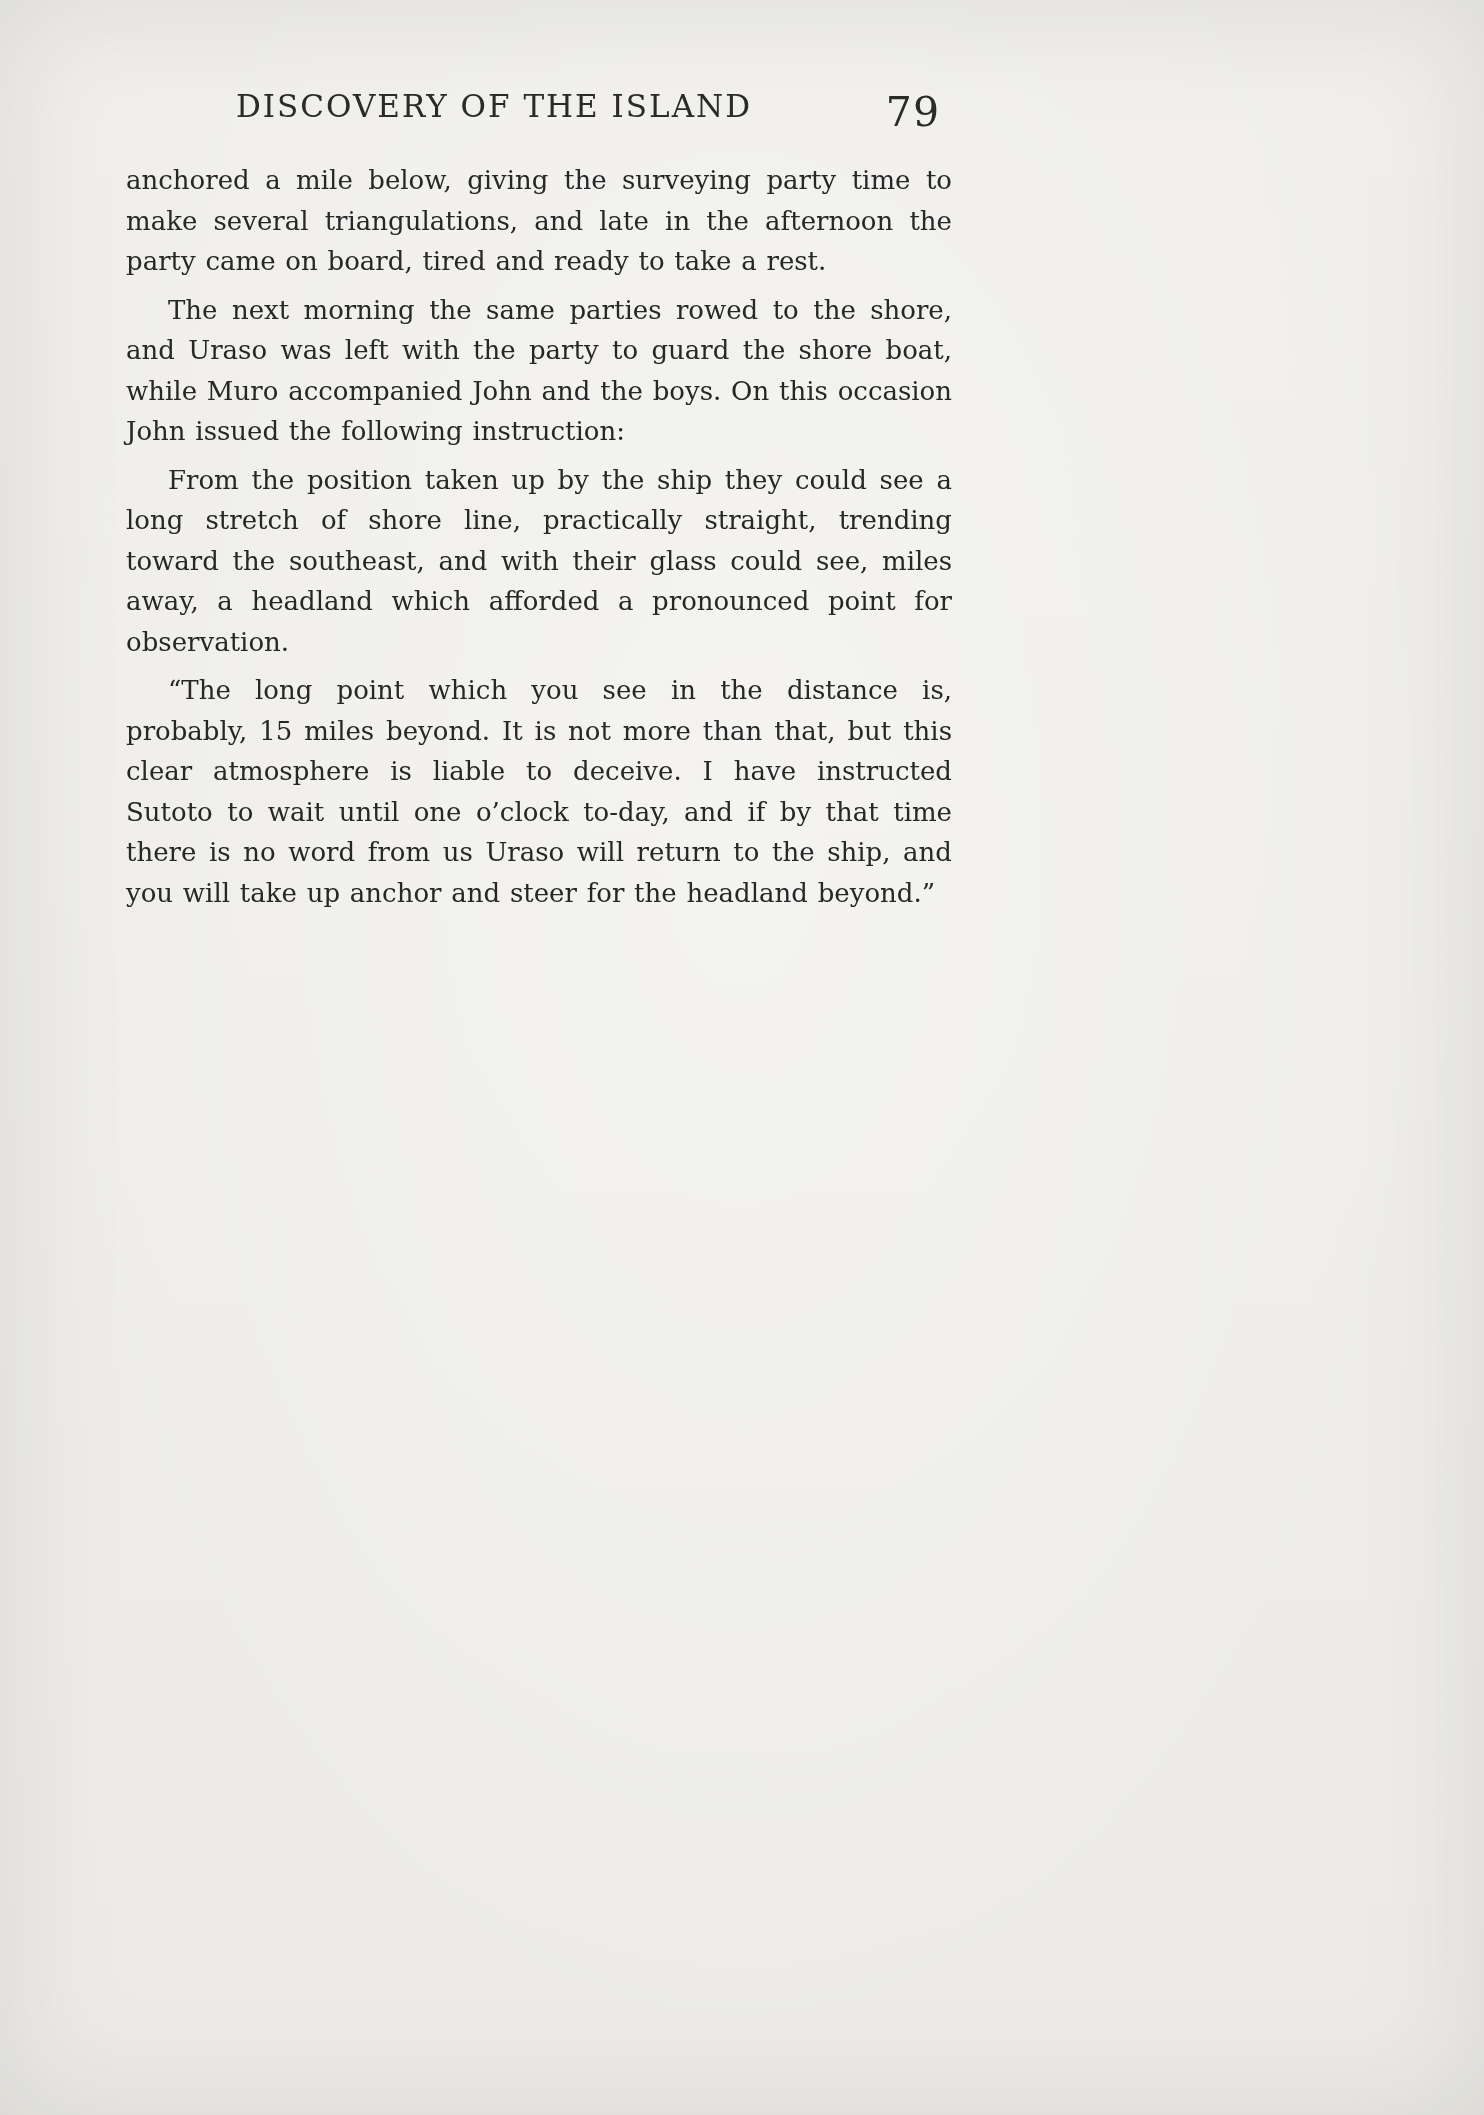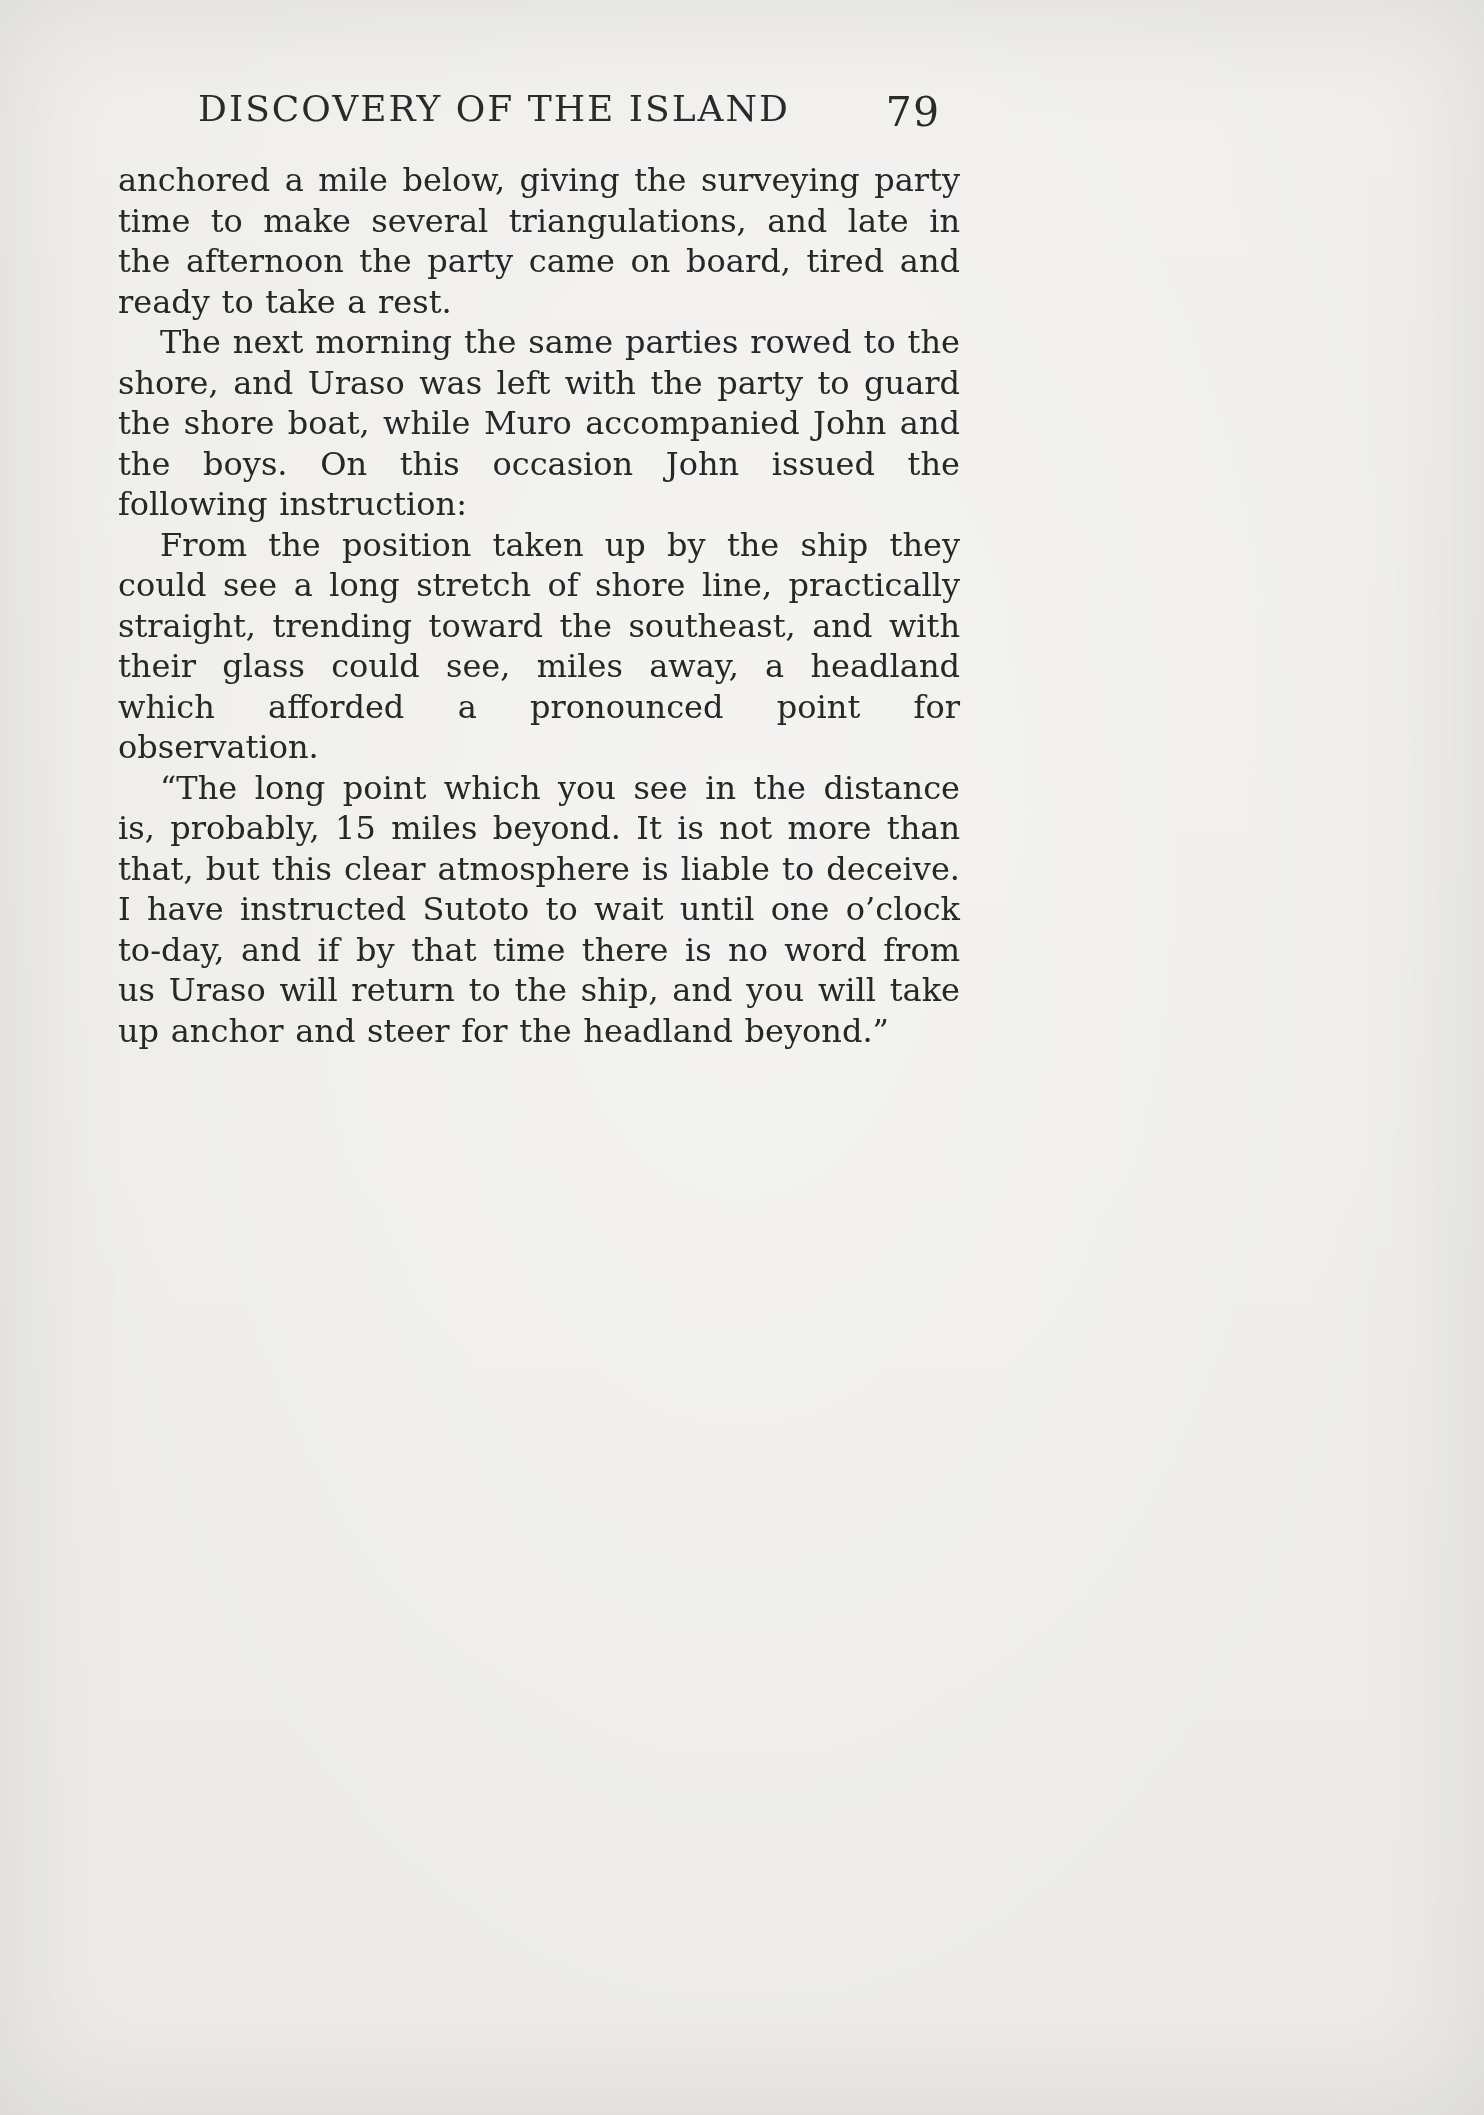--- a/index.html
+++ b/index.html
@@ -29,36 +29,36 @@
   .running-head {
     position: relative;
     height: 46px;
     margin-bottom: 26px;
   }
   .running-head .title {
     position: absolute;
     left: 0;
     right: 90px;
     text-align: center;
-    font-size: 36px;
+    font-size: 31px;
     letter-spacing: 2px;
     white-space: nowrap;
     color: #2a2a2a;
   }
   .running-head .folio {
     position: absolute;
     right: 20px;
     top: 0;
     font-size: 41px;
     letter-spacing: 1px;
     color: #2a2a2a;
   }
   .body-text p {
-    margin: 0;
-    font-size: 32px;
+    margin: 8px;
+    font-size: 26px;
     line-height: 40.5px;
     text-align: justify;
     word-spacing: 1.5px;
     color: #272727;
   }
   .body-text p.indent {
     text-indent: 42px;
   }
 </style>
 </head>

